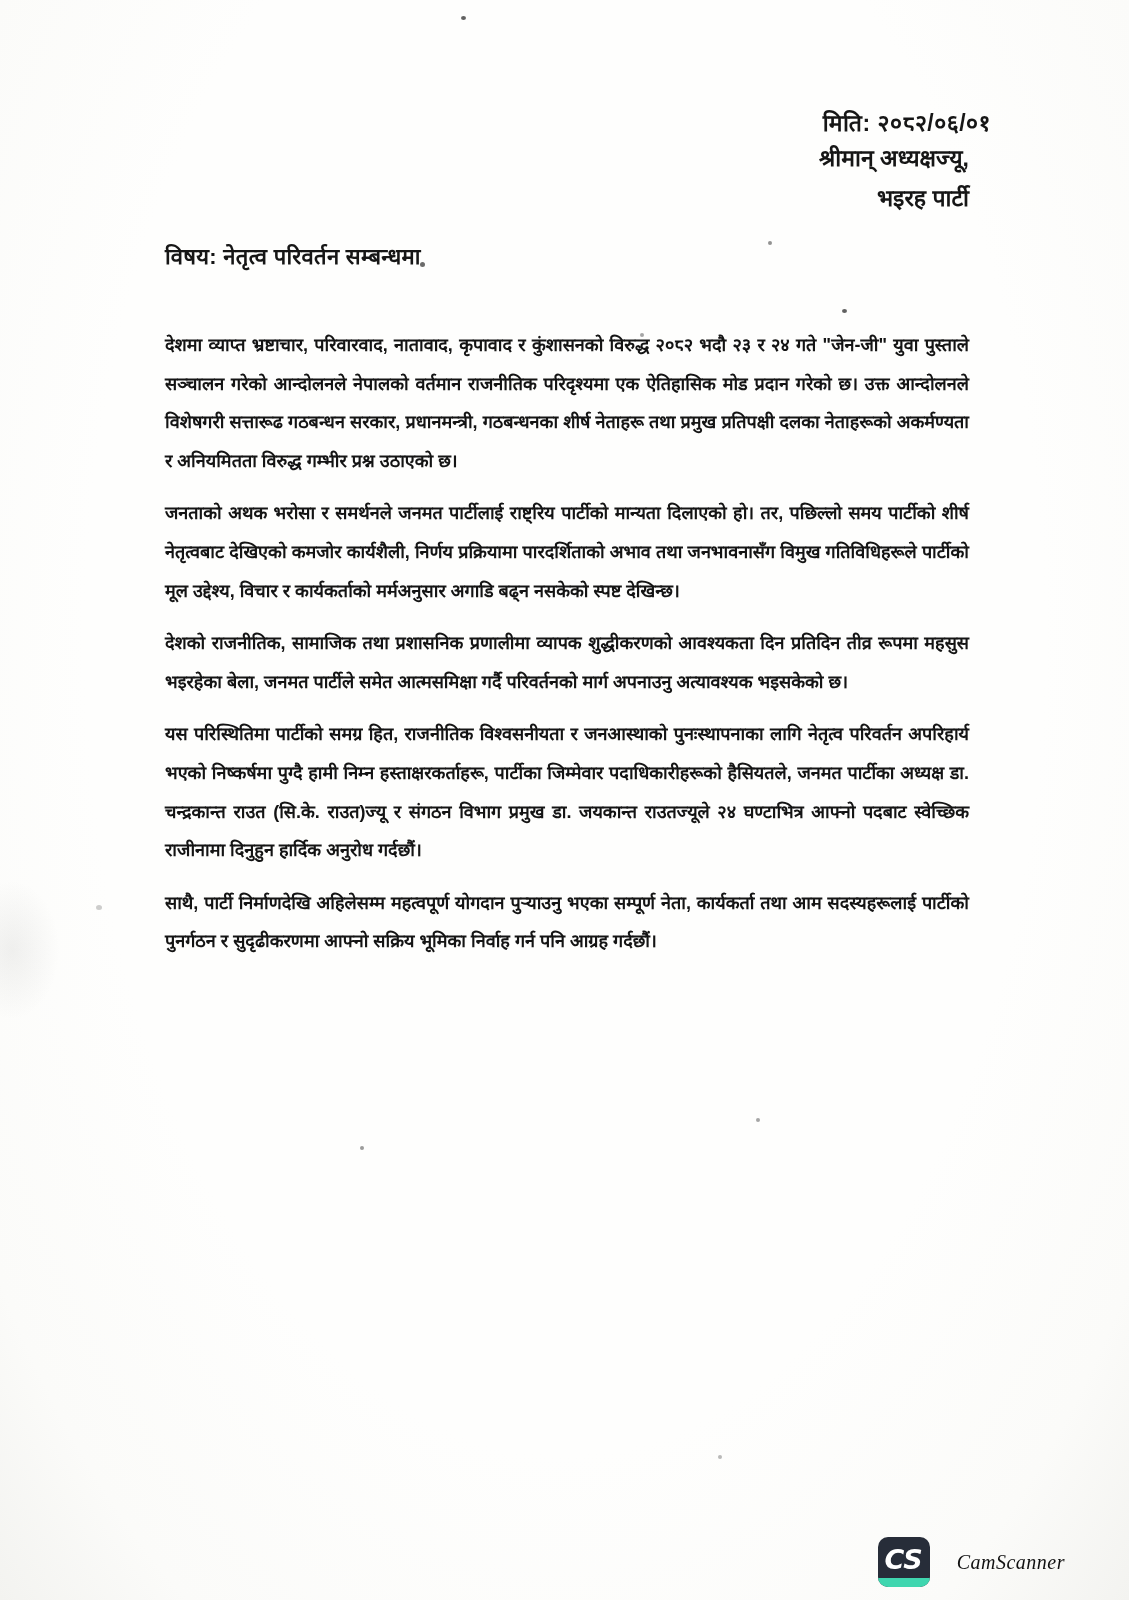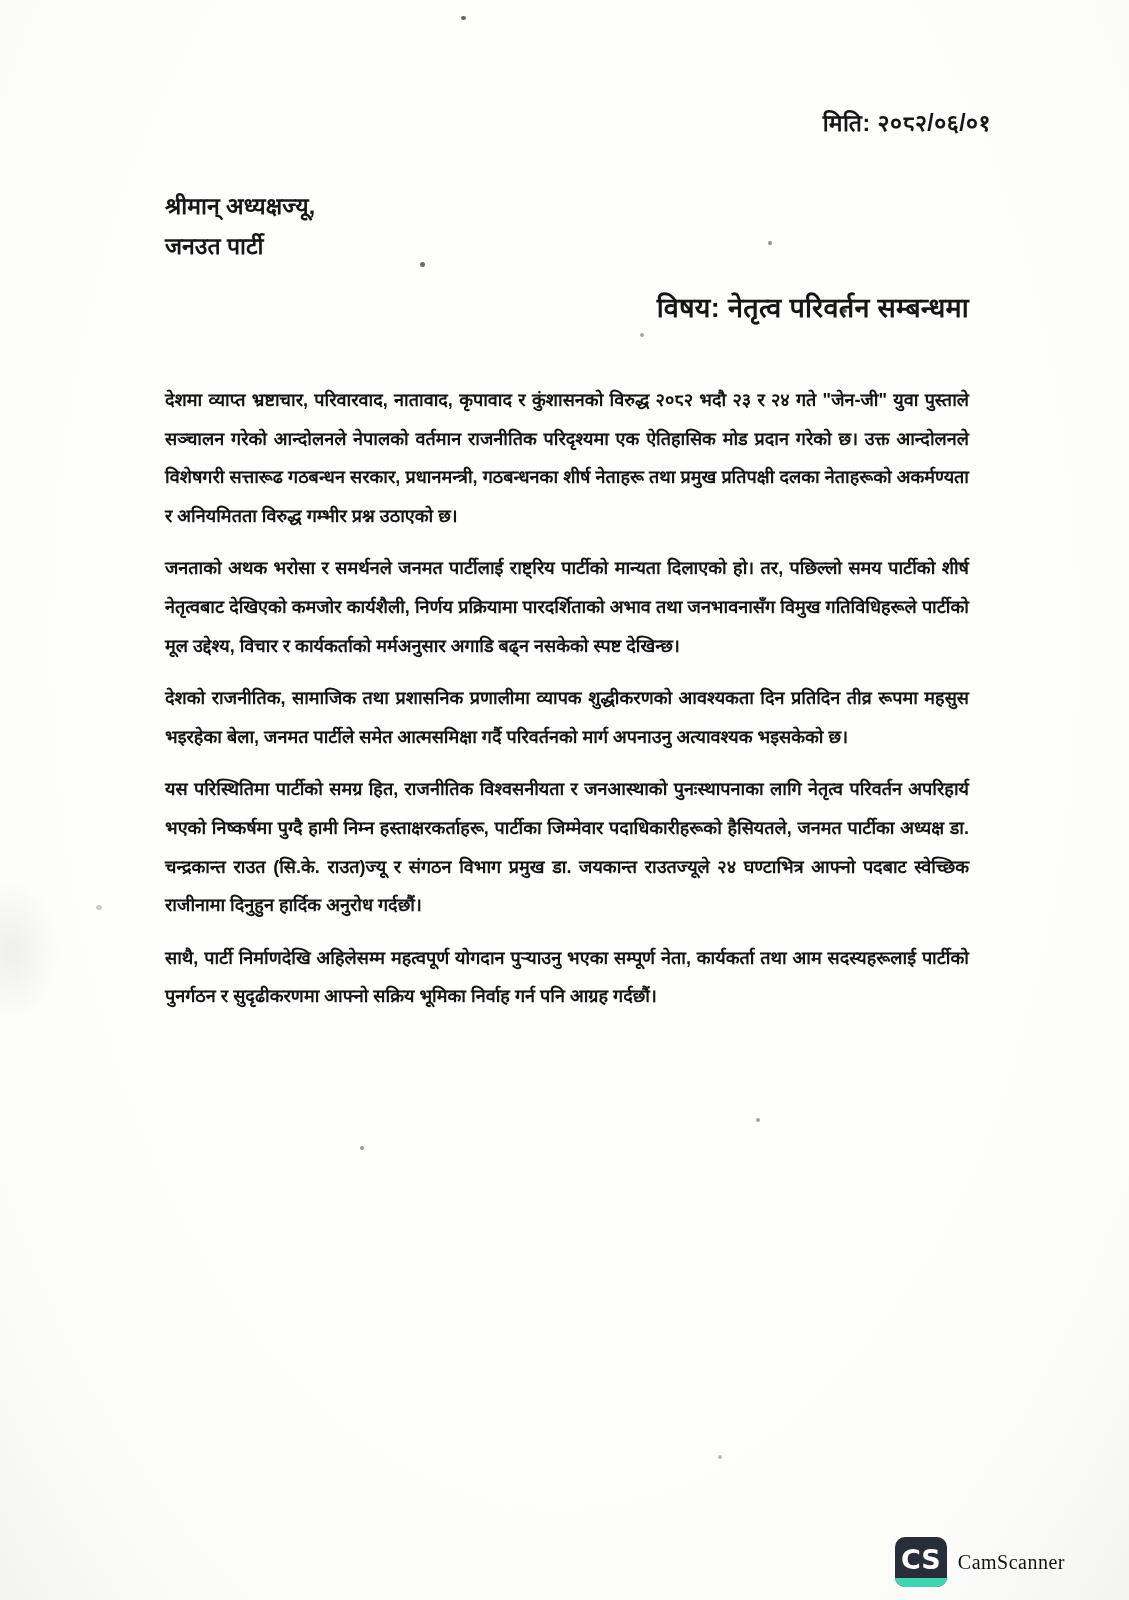--- a/index.html
+++ b/index.html
@@ -21,27 +21,26 @@
   }
   .date-line{
     margin-top:106px;
     text-align:right;
     font-size:23px;font-weight:700;
     letter-spacing:0.5px;
     white-space:nowrap;
     transform:translateX(22px);
   }
   .addressee{
-    margin-top:48px;
-    font-size:23px;font-weight:700;line-height:40px;
+    font-size:23px;font-weight:700;line-height:40px;text-align:right;
   }
   .subject-line{
     margin-top:22px;
-    text-align:right;
-    font-size:27px;font-weight:700;
+    text-align:left;
+    font-size:22px;font-weight:700;
     letter-spacing:0.3px;
   }
   .body-text{
     margin-top:56px;
   }
   .body-text p{
     margin:0 0 14px 0;
     font-size:18px;font-weight:700;
     line-height:38.6px;
     text-align:justify;
@@ -60,22 +59,23 @@
   .s8{left:96px;top:905px;width:6px;height:5px;opacity:.25;}
   .s9{left:718px;top:1455px;width:4px;height:4px;opacity:.35;}
   .smudge{
     position:absolute;left:0px;top:880px;width:60px;height:140px;
     background:radial-gradient(ellipse at 20% 50%, rgba(120,120,118,.10), rgba(120,120,118,0) 70%);
     pointer-events:none;
   }
   
   .footer-brand{
     position:absolute;right:64px;bottom:10px;
-    display:flex;align-items:center;gap:11px;
+    display:flex;align-items:center;gap:27px;
     height:56px;
+    font-style:italic;
   }
   .cs-icon{
     position:relative;width:52px;height:50px;
     background:#272d39;border-radius:10px;
     overflow:hidden;
     display:flex;align-items:center;justify-content:center;
   }
   .cs-icon .accent-bar{
     position:absolute;left:0;right:0;bottom:0;height:9px;
     background:#3fd6af;
@@ -96,21 +96,21 @@
 <body>
 
 <div class="page">
 
   <div class="content">
 
     <div class="date-line">मिति: २०८२/०६/०१</div>
 
     <div class="addressee">
       <div>श्रीमान् अध्यक्षज्यू,</div>
-      <div>जनउत पार्टी</div>
+      <div>भइरह पार्टी</div>
     </div>
 
     <div class="subject-line">विषय: नेतृत्व परिवर्तन सम्बन्धमा</div>
 
     <div class="body-text">
       <p>देशमा व्याप्त भ्रष्टाचार, परिवारवाद, नातावाद, कृपावाद र कुंशासनको विरुद्ध २०८२ भदौ २३ र २४ गते "जेन-जी" युवा पुस्ताले सञ्चालन गरेको आन्दोलनले नेपालको वर्तमान राजनीतिक परिदृश्यमा एक ऐतिहासिक मोड प्रदान गरेको छ। उक्त आन्दोलनले विशेषगरी सत्तारूढ गठबन्धन सरकार, प्रधानमन्त्री, गठबन्धनका शीर्ष नेताहरू तथा प्रमुख प्रतिपक्षी दलका नेताहरूको अकर्मण्यता र अनियमितता विरुद्ध गम्भीर प्रश्न उठाएको छ।</p>
       <p>जनताको अथक भरोसा र समर्थनले जनमत पार्टीलाई राष्ट्रिय पार्टीको मान्यता दिलाएको हो। तर, पछिल्लो समय पार्टीको शीर्ष नेतृत्वबाट देखिएको कमजोर कार्यशैली, निर्णय प्रक्रियामा पारदर्शिताको अभाव तथा जनभावनासँग विमुख गतिविधिहरूले पार्टीको मूल उद्देश्य, विचार र कार्यकर्ताको मर्मअनुसार अगाडि बढ्न नसकेको स्पष्ट देखिन्छ।</p>
       <p>देशको राजनीतिक, सामाजिक तथा प्रशासनिक प्रणालीमा व्यापक शुद्धीकरणको आवश्यकता दिन प्रतिदिन तीव्र रूपमा महसुस भइरहेका बेला, जनमत पार्टीले समेत आत्मसमिक्षा गर्दै परिवर्तनको मार्ग अपनाउनु अत्यावश्यक भइसकेको छ।</p>
       <p>यस परिस्थितिमा पार्टीको समग्र हित, राजनीतिक विश्वसनीयता र जनआस्थाको पुनःस्थापनाका लागि नेतृत्व परिवर्तन अपरिहार्य भएको निष्कर्षमा पुग्दै हामी निम्न हस्ताक्षरकर्ताहरू, पार्टीका जिम्मेवार पदाधिकारीहरूको हैसियतले, जनमत पार्टीका अध्यक्ष डा. चन्द्रकान्त राउत (सि.के. राउत)ज्यू र संगठन विभाग प्रमुख डा. जयकान्त राउतज्यूले २४ घण्टाभित्र आफ्नो पदबाट स्वेच्छिक राजीनामा दिनुहुन हार्दिक अनुरोध गर्दछौं।</p>
       <p>साथै, पार्टी निर्माणदेखि अहिलेसम्म महत्वपूर्ण योगदान पुऱ्याउनु भएका सम्पूर्ण नेता, कार्यकर्ता तथा आम सदस्यहरूलाई पार्टीको पुनर्गठन र सुदृढीकरणमा आफ्नो सक्रिय भूमिका निर्वाह गर्न पनि आग्रह गर्दछौं।</p>

